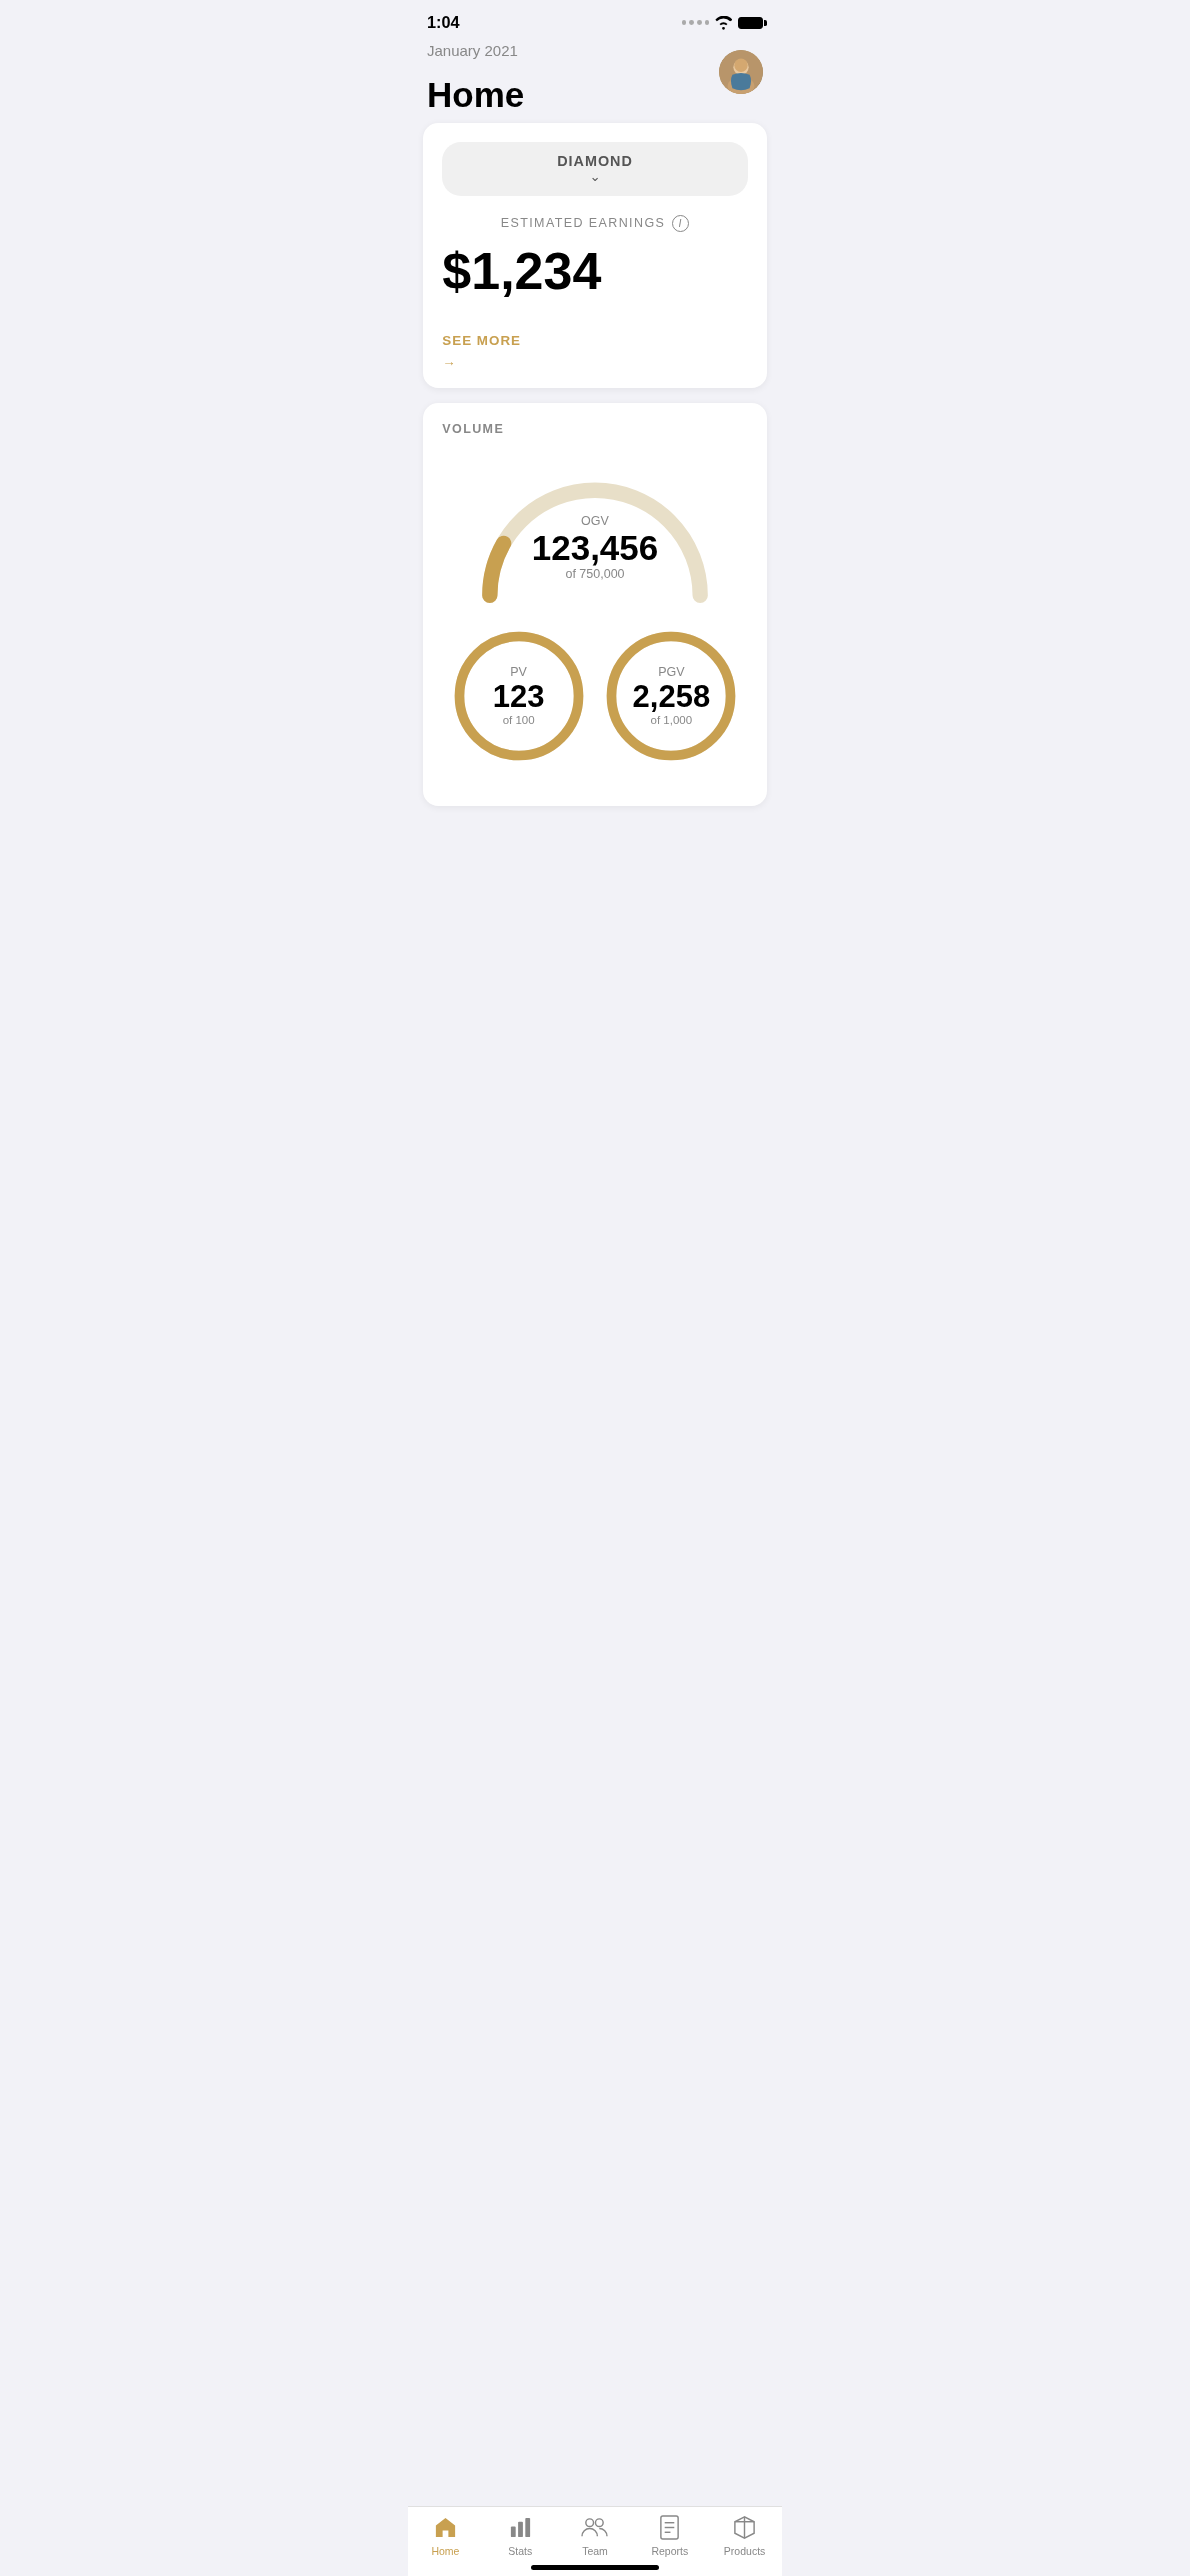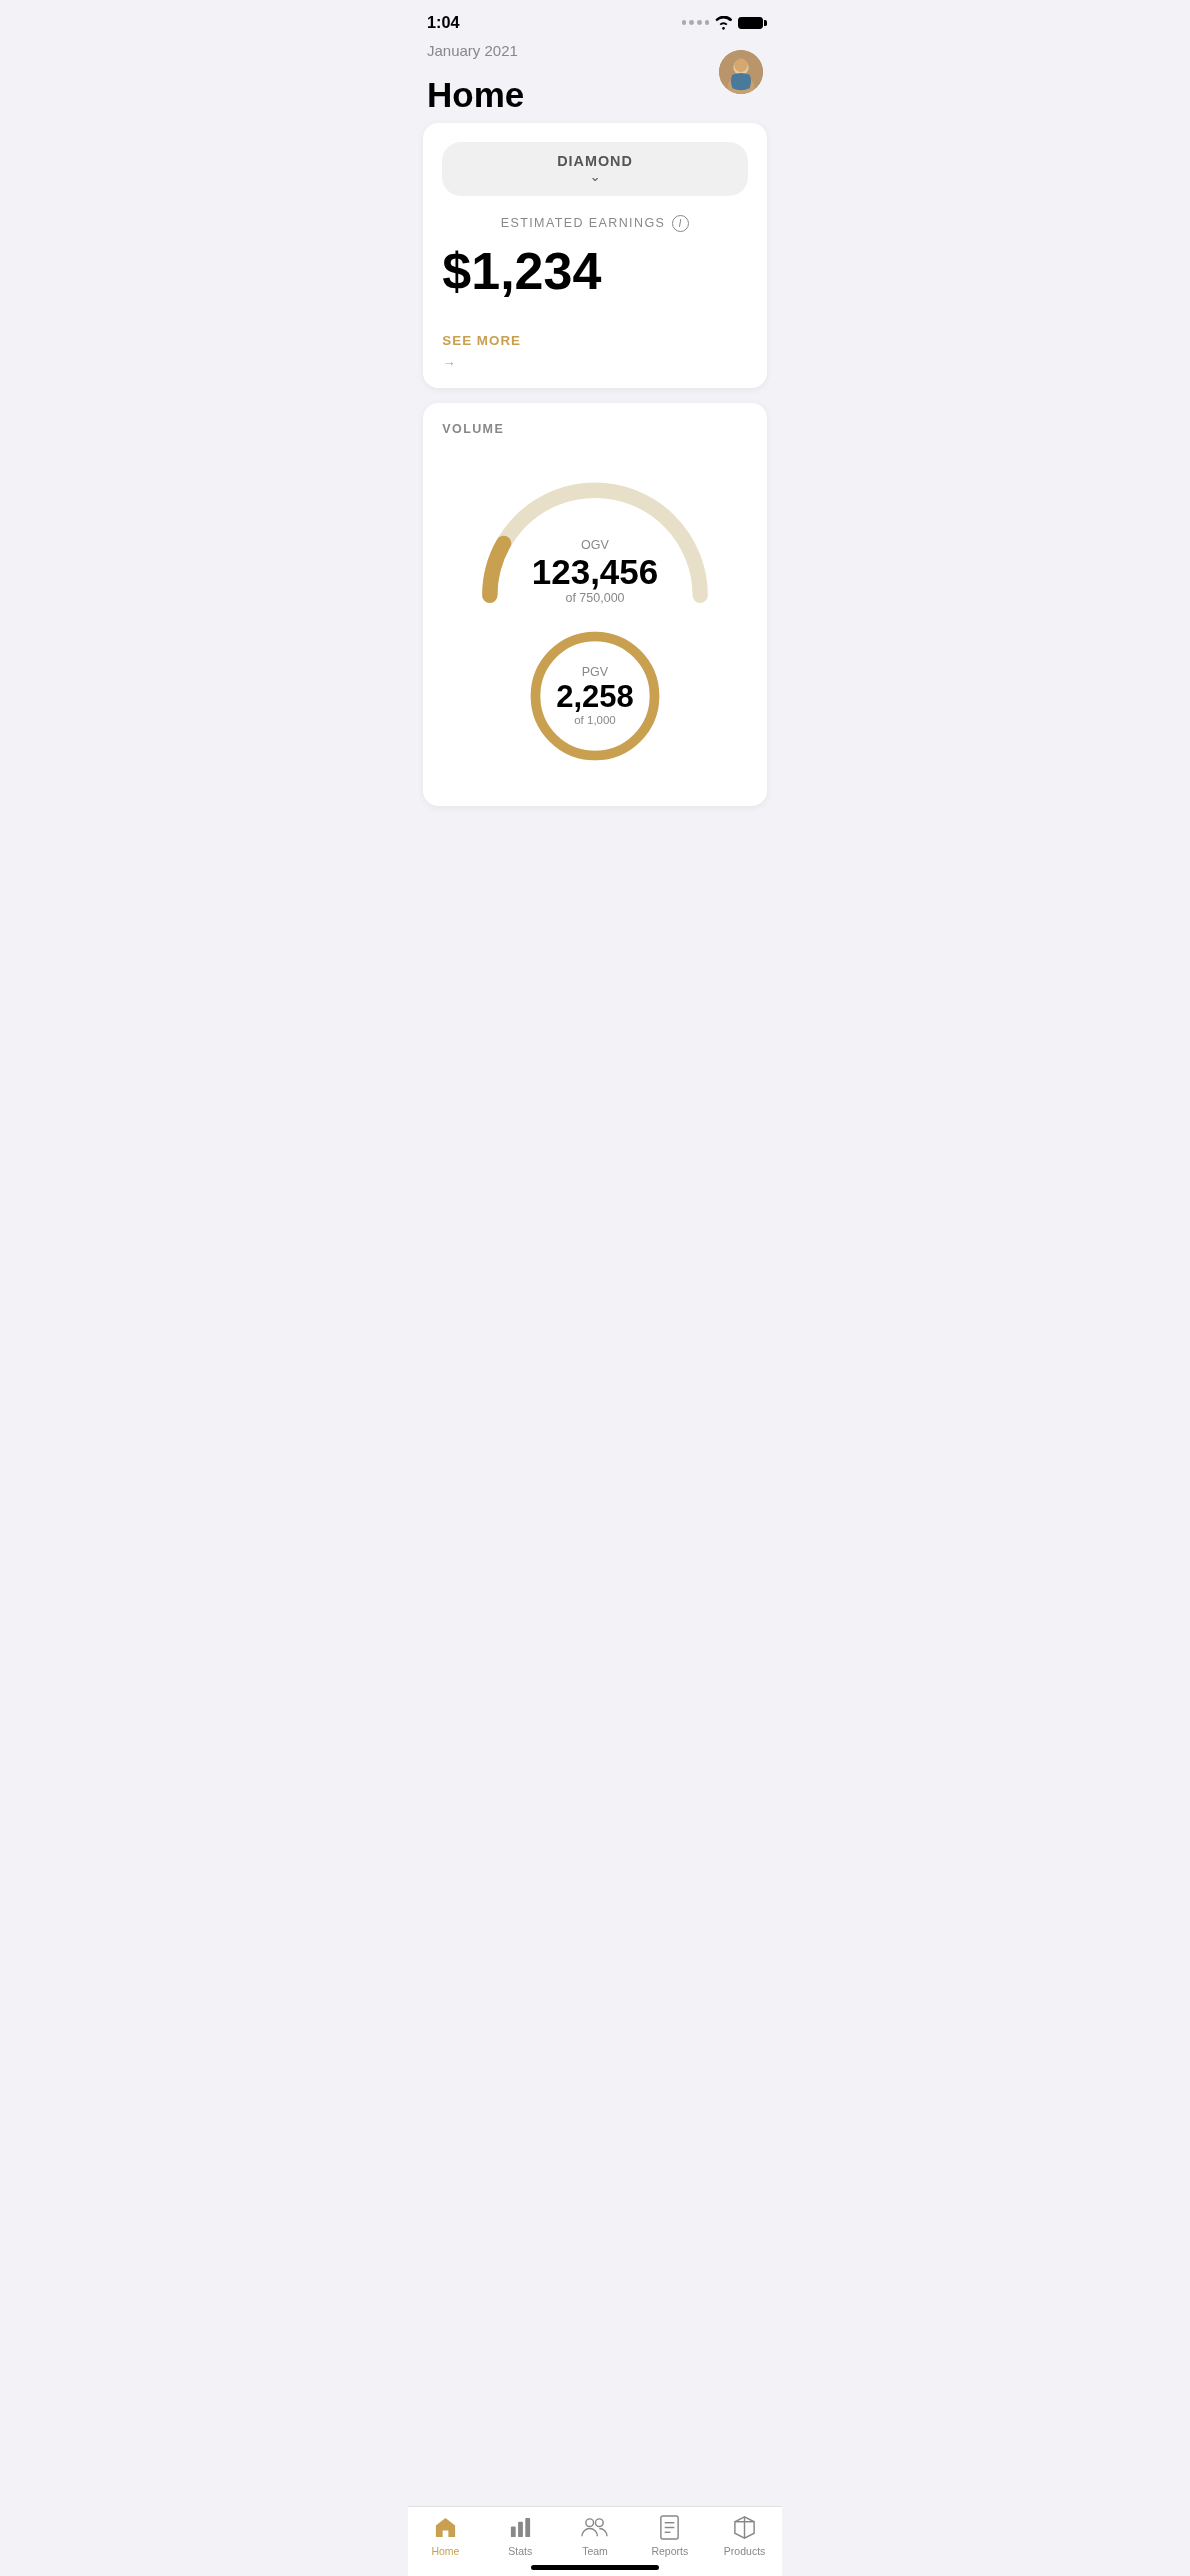--- a/index.html
+++ b/index.html
@@ -202,21 +202,21 @@
       position: relative;
       margin-bottom: 19px;
     }
     .gauge-svg {
       width: 268px;
       height: 153px;
     }
     .gauge-center-text {
       position: absolute;
       text-align: center;
-      bottom: 0;
+      bottom: 24px;
     }
     .gauge-subtitle {
       font-size: 12.5px;
       color: #888;
       margin-bottom: 1.9px;
     }
     .gauge-value {
       font-size: 35px;
       font-weight: 700;
       color: #000;
@@ -412,20 +412,33 @@
       </svg>
       <div class="gauge-center-text">
         <div class="gauge-subtitle">OGV</div>
         <div class="gauge-value">123,456</div>
         <div class="gauge-of">of 750,000</div>
       </div>
     </div>
 
     <div class="circles-row">
 
+      <div class="circle-gauge">
+        <svg viewBox="0 0 150 150">
+
+          <circle cx="75" cy="75" r="62" fill="none" stroke="#e8dfc8" stroke-width="10"></circle>
+
+          <circle cx="75" cy="75" r="62" fill="none" stroke="#c8a050" stroke-width="10" stroke-dasharray="389.6 389.6" stroke-dashoffset="0" transform="rotate(-90 75 75)"></circle>
+        </svg>
+        <div class="circle-inner">
+          <div class="circle-subtitle">PV</div>
+          <div class="circle-value">123</div>
+          <div class="circle-of">of 100</div>
+        </div>
+      </div>
 
       <div class="circle-gauge">
         <svg viewBox="0 0 150 150">
 
           <circle cx="75" cy="75" r="62" fill="none" stroke="#e8dfc8" stroke-width="10"></circle>
 
           <circle cx="75" cy="75" r="62" fill="none" stroke="#c8a050" stroke-width="10" stroke-dasharray="389.6 389.6" stroke-dashoffset="0" transform="rotate(-90 75 75)"></circle>
         </svg>
         <div class="circle-inner">
           <div class="circle-subtitle">PGV</div>

